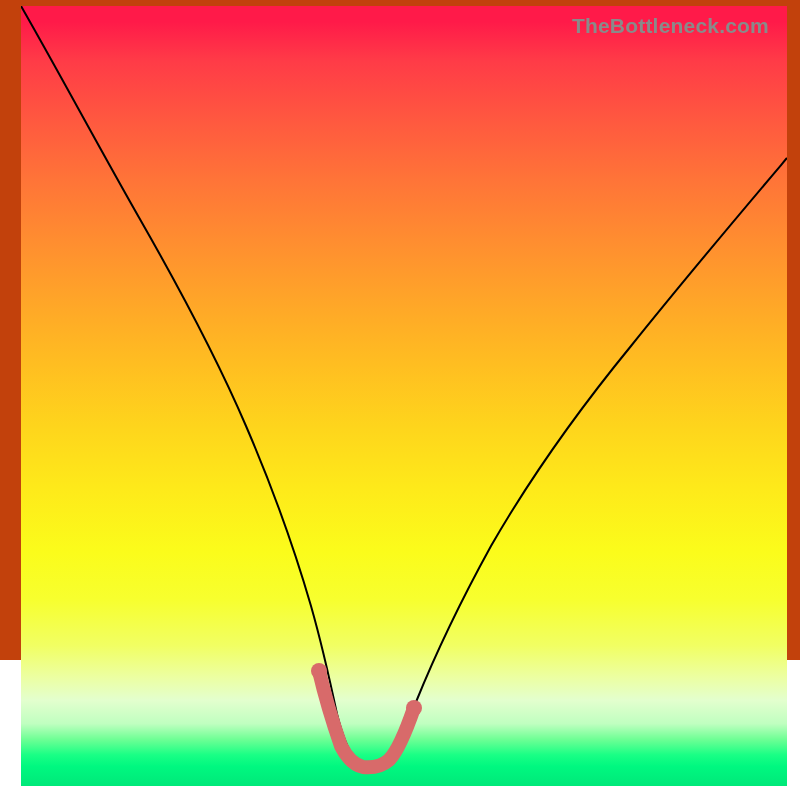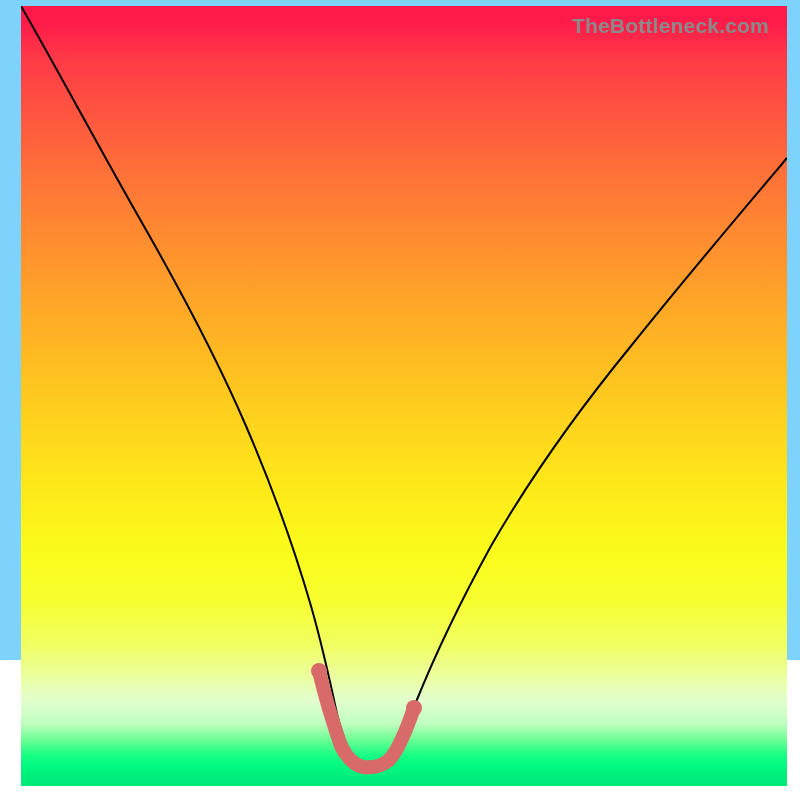--- a/index.html
+++ b/index.html
@@ -1,20 +1,20 @@
 <!DOCTYPE html>
 <html><head>
 <meta charset="utf-8">
 <style>
   * { margin: 0; padding: 0; box-sizing: border-box; }
   html, body { width: 800px; height: 800px; overflow: hidden; }
   .frame {
     width: 800px;
     height: 660px;
-    background: #7dd3fc;
+    background: #c2410c;
     position: relative;
   }
   .plot-area {
     position: absolute;
     left: 21px;
     top: 6px;
     width: 766px;
     height: 780px;
     background: linear-gradient(to bottom,
       #ff1a49 0%,

